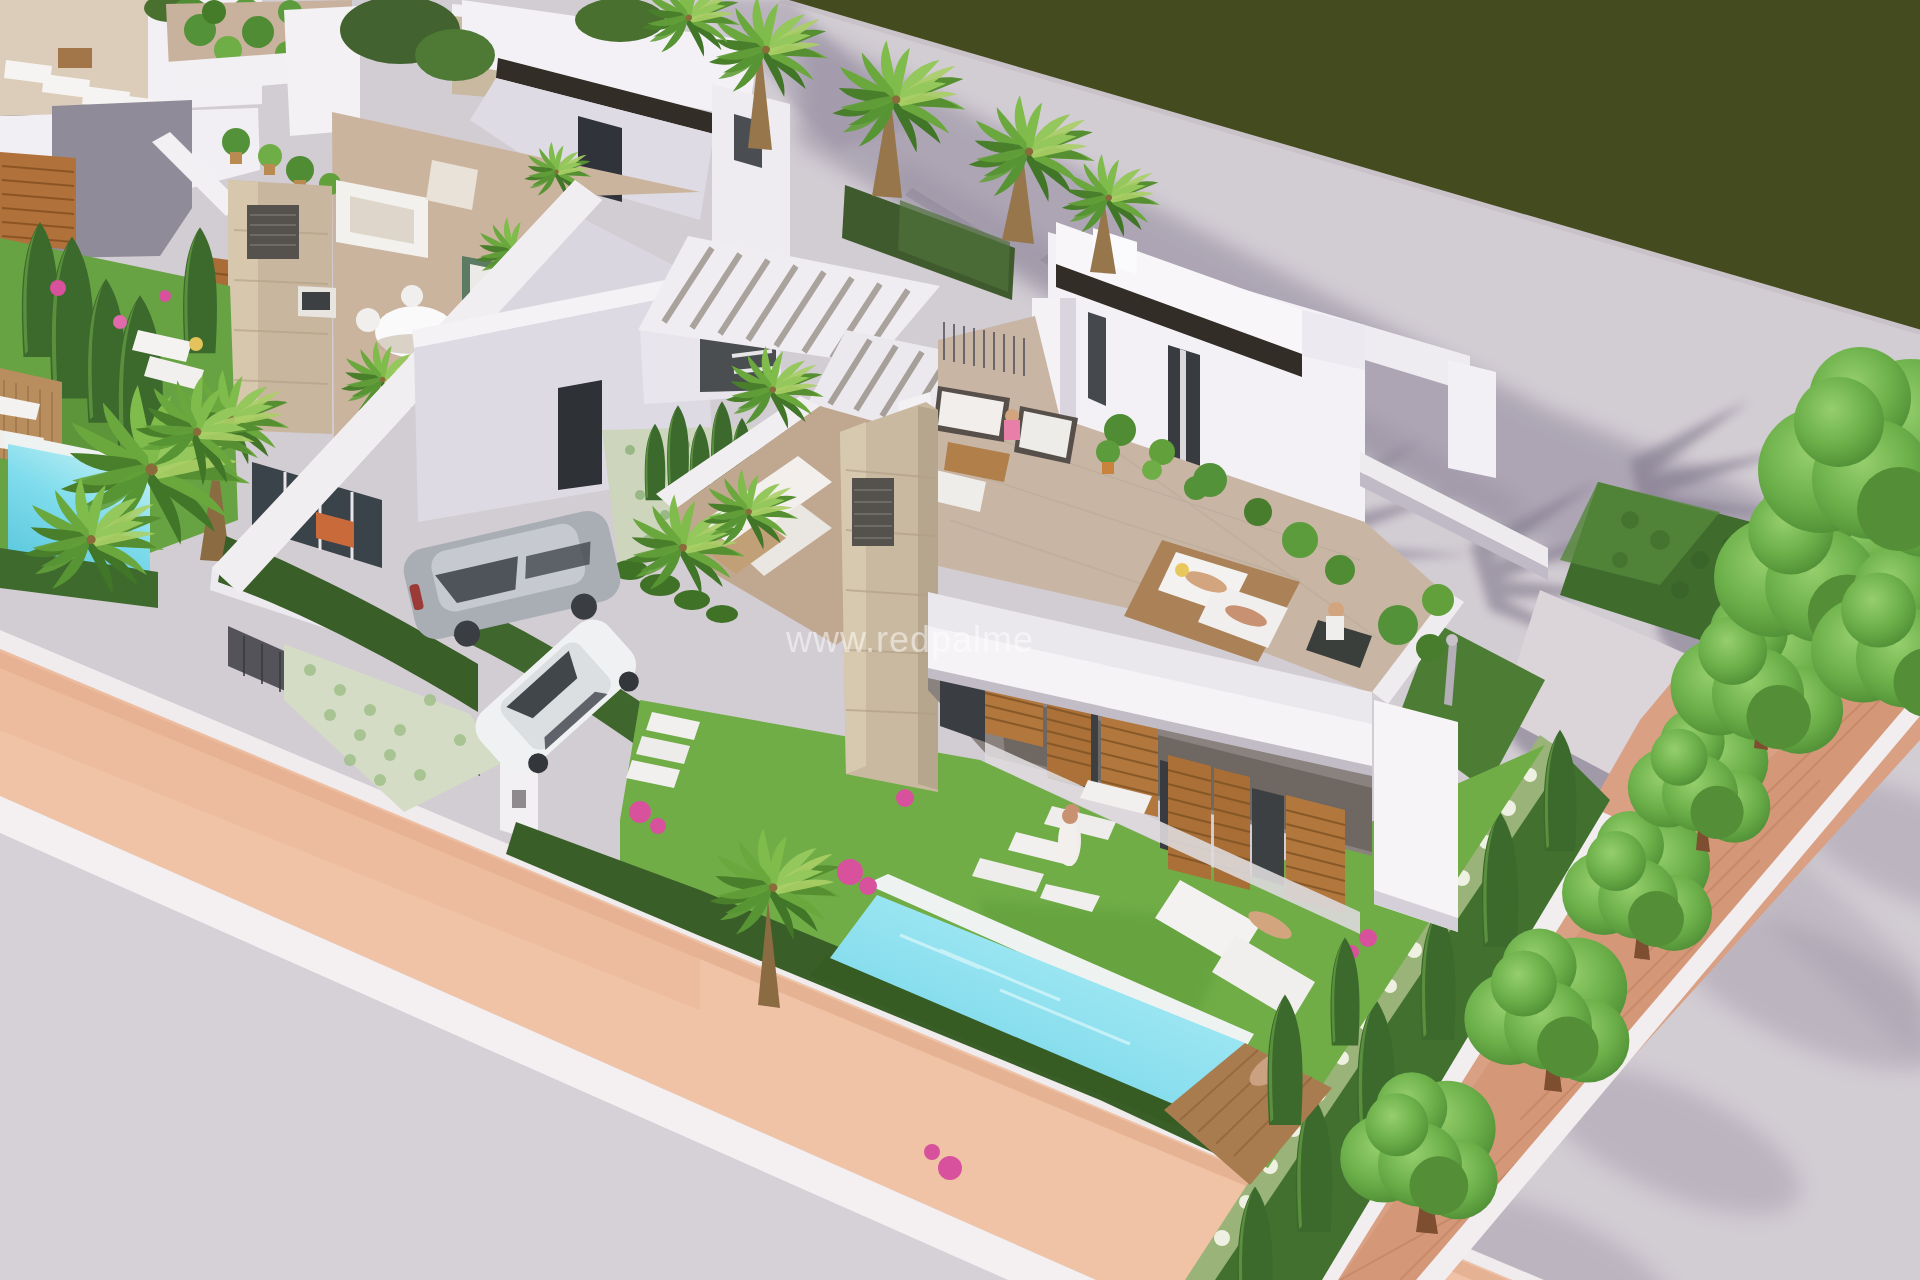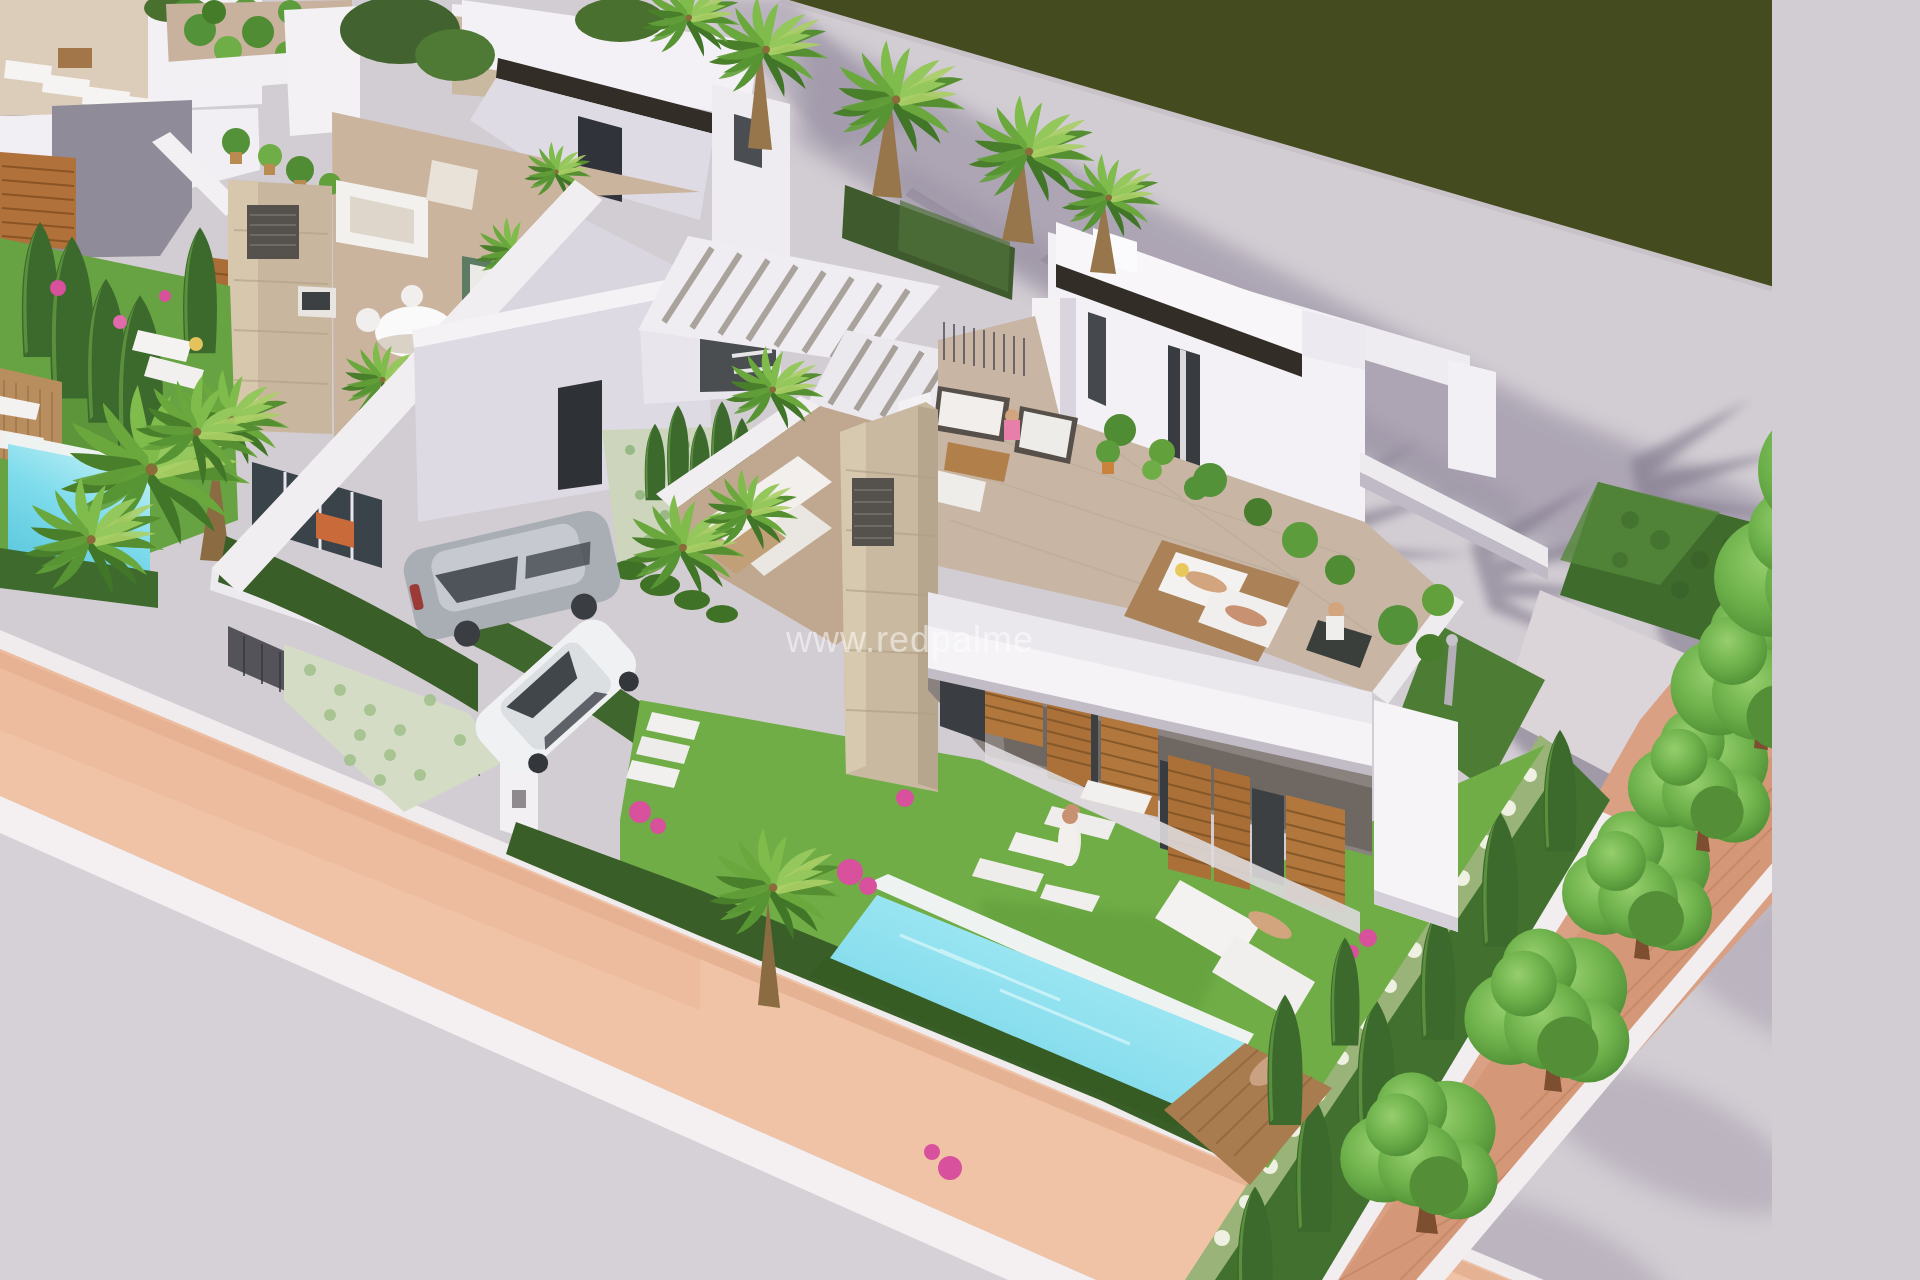--- a/index.html
+++ b/index.html
@@ -1,16 +1,16 @@
 <!DOCTYPE html>
 <html><head>
 <meta charset="utf-8">
 <style>
 html,body{margin:0;padding:0;background:#d2ccd3;font-family:"Liberation Sans",sans-serif;}
-#scene{width:1772px;height:1280px;overflow:hidden;position:relative;}
+#scene{width:1920px;height:1280px;overflow:hidden;position:relative;}
 </style>
 </head>
 <body>
 <div id="scene">
 <svg width="1920" height="1280" viewBox="0 0 1920 1280" xmlns="http://www.w3.org/2000/svg">
 <defs>
 <linearGradient id="poolg2" x1="0.9" y1="0.1" x2="0.25" y2="0.9">
 <stop offset="0" stop-color="#f4fdfd"></stop>
 <stop offset="0.38" stop-color="#9ae5f2"></stop>
 <stop offset="1" stop-color="#76d6e9"></stop>

